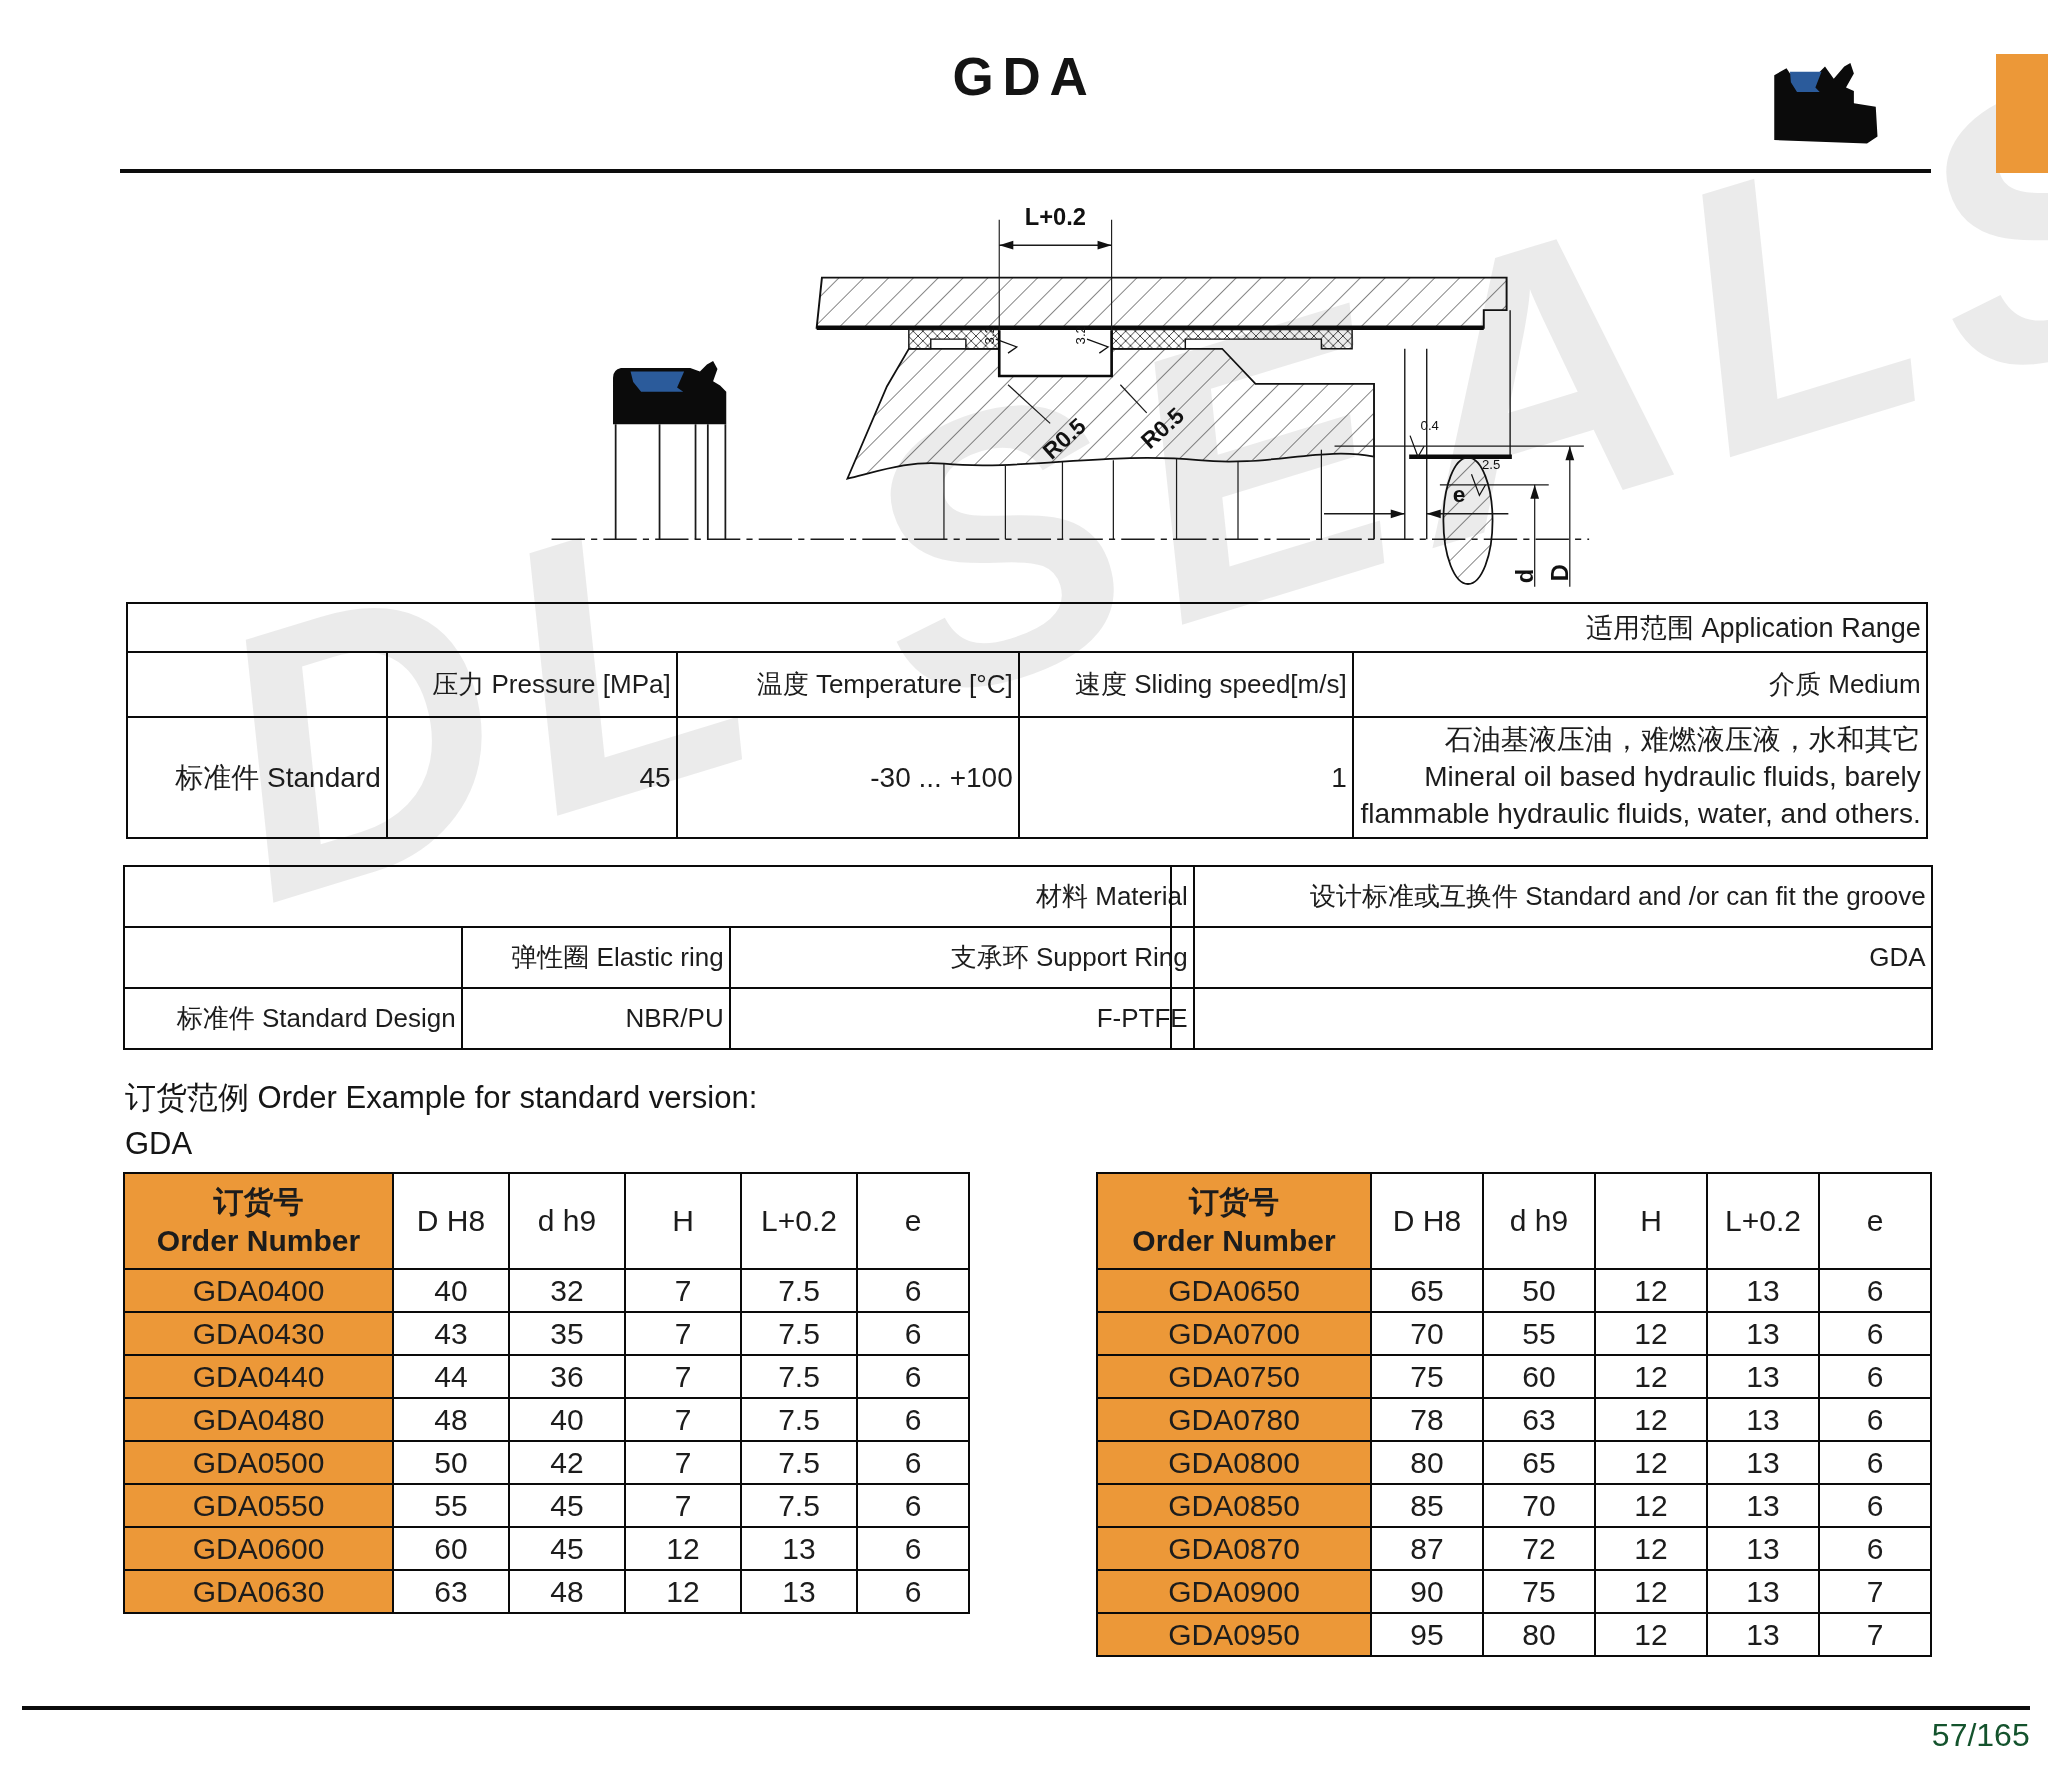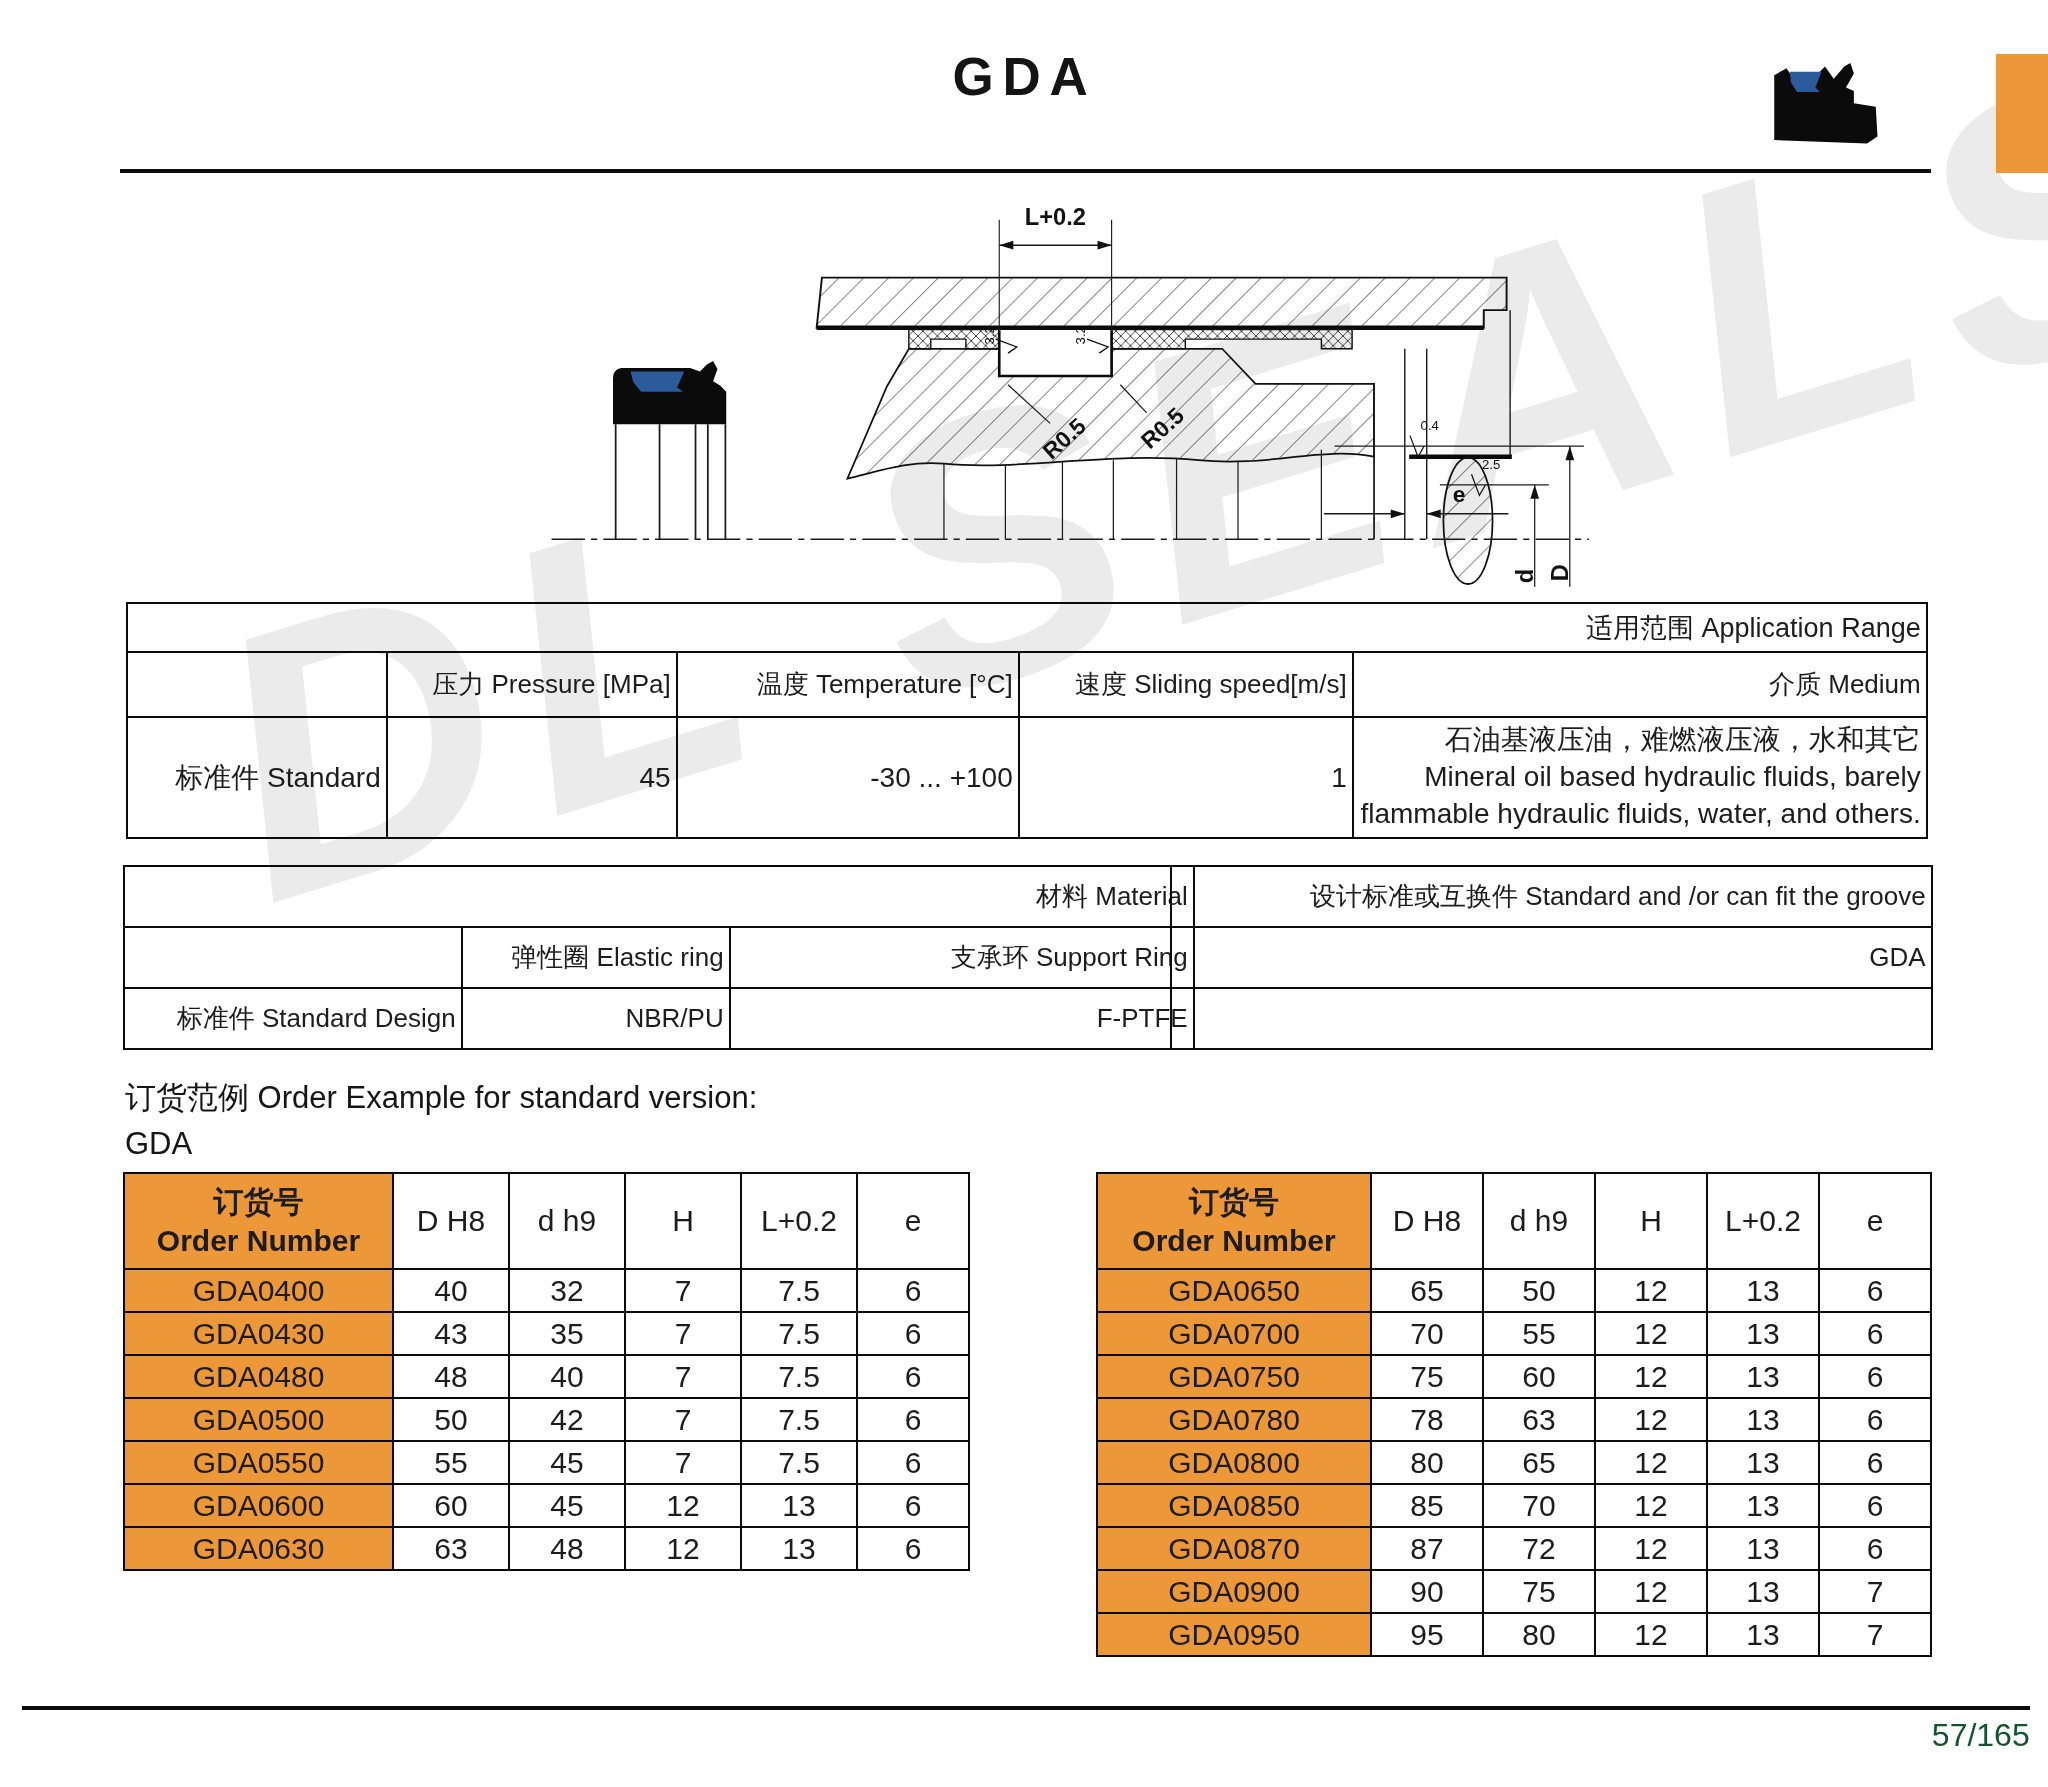--- a/index.html
+++ b/index.html
@@ -306,20 +306,28 @@
           </tr>
           <tr>
             <td class="on">GDA0430</td>
             <td>43</td>
             <td>35</td>
             <td>7</td>
             <td>7.5</td>
             <td>6</td>
           </tr>
           <tr>
+            <td class="on">GDA0440</td>
+            <td>44</td>
+            <td>36</td>
+            <td>7</td>
+            <td>7.5</td>
+            <td>6</td>
+          </tr>
+          <tr>
             <td class="on">GDA0480</td>
             <td>48</td>
             <td>40</td>
             <td>7</td>
             <td>7.5</td>
             <td>6</td>
           </tr>
           <tr>
             <td class="on">GDA0500</td>
             <td>50</td>

